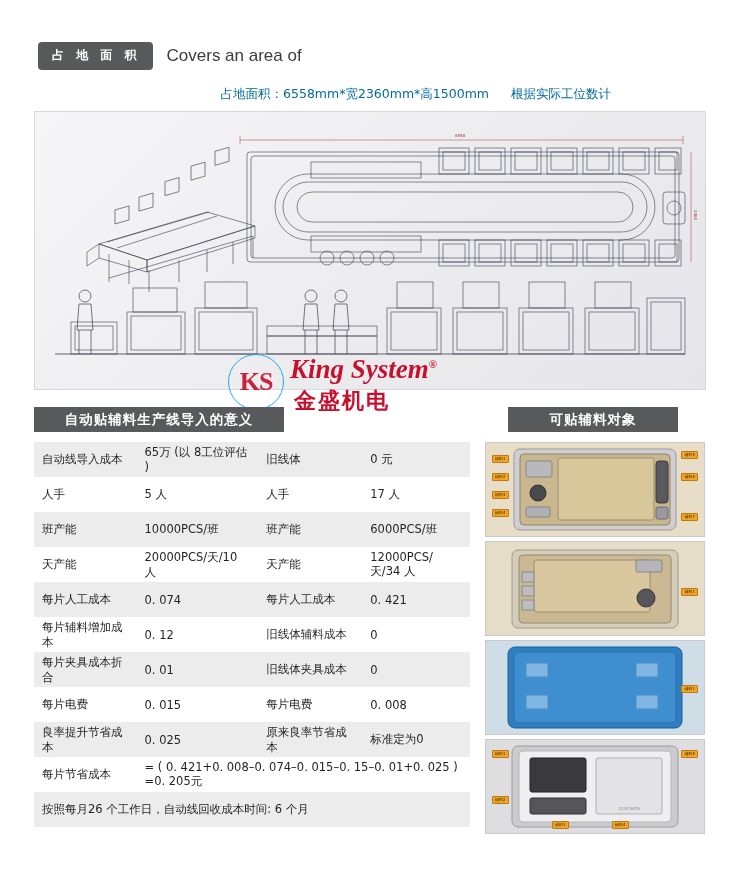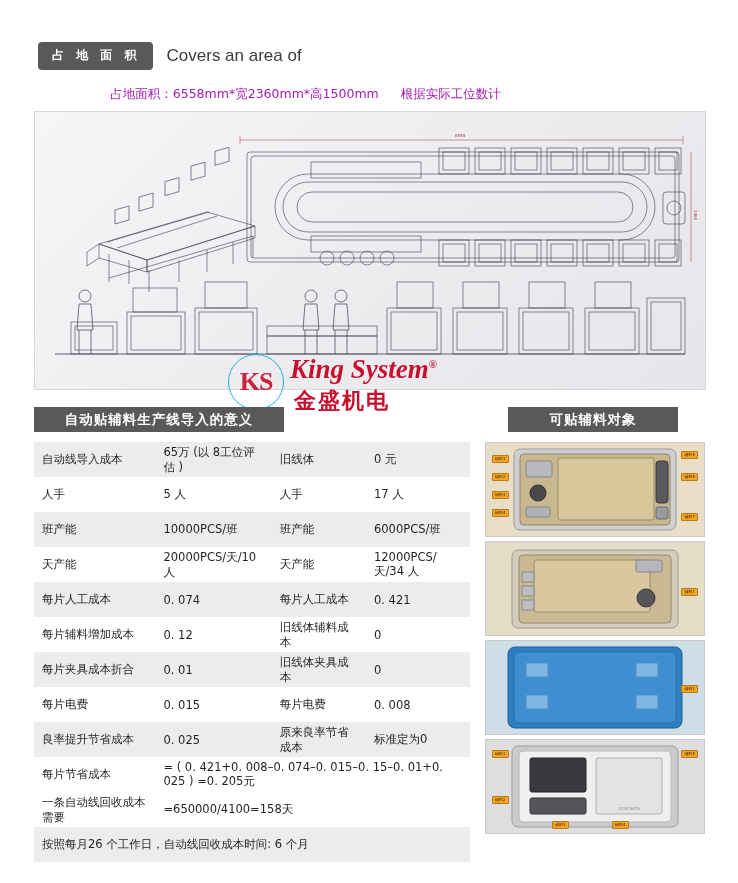--- a/index.html
+++ b/index.html
@@ -39,23 +39,23 @@
     font-size: 17px;
     color: #3c3c3c;
     font-family: "Liberation Sans", sans-serif;
   }
 
   .subtitle {
     position: absolute;
     left: 0;
     top: 86px;
     width: 611px;
-    text-align: center;
+    text-align: right;
     font-size: 12.5px;
-    color: #a21caf;
+    color: #0369a1;
     font-family: "DejaVu Sans", serif;
   }
   .subtitle .sep { display: inline-block; width: 14px; }
 
   
   .drawing {
     position: absolute;
     left: 34px;
     top: 111px;
     width: 670px;
@@ -417,24 +417,20 @@
     </tr>
     <tr class="alt">
       <td class="c1">良率提升节省成本</td>
       <td class="c2">0. 025</td>
       <td class="c3">原来良率节省成本</td>
       <td class="c4">标准定为0</td>
     </tr>
     <tr>
       <td class="c1">每片节省成本</td>
       <td class="wide" colspan="3">= ( 0. 421+0. 008–0. 074–0. 015–0. 15–0. 01+0. 025 ) =0. 205元</td>
-    </tr>
-    <tr>
-      <td class="c1" style="width:150px">一条自动线回收成本需要</td>
-      <td class="wide" colspan="3">=650000/4100=158天</td>
     </tr>
     <tr class="alt">
       <td colspan="4">按照每月26 个工作日，自动线回收成本时间: 6 个月</td>
     </tr>
   </tbody>
 </table>
 
 <div class="photo-col">
 
   <div class="photo p1">

